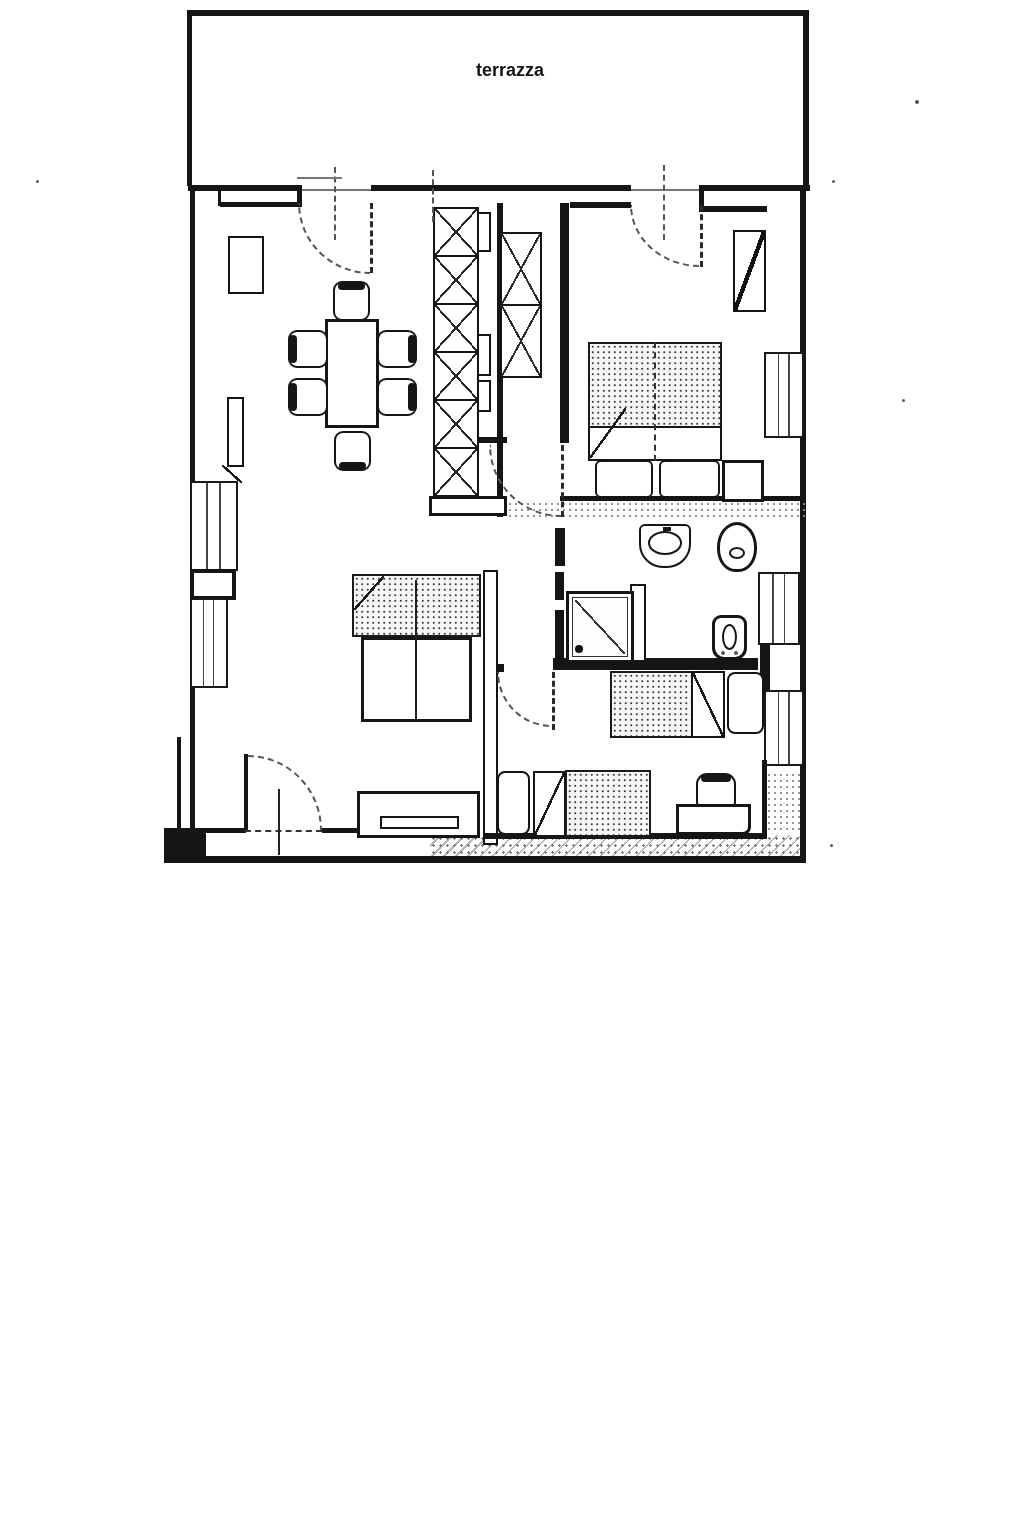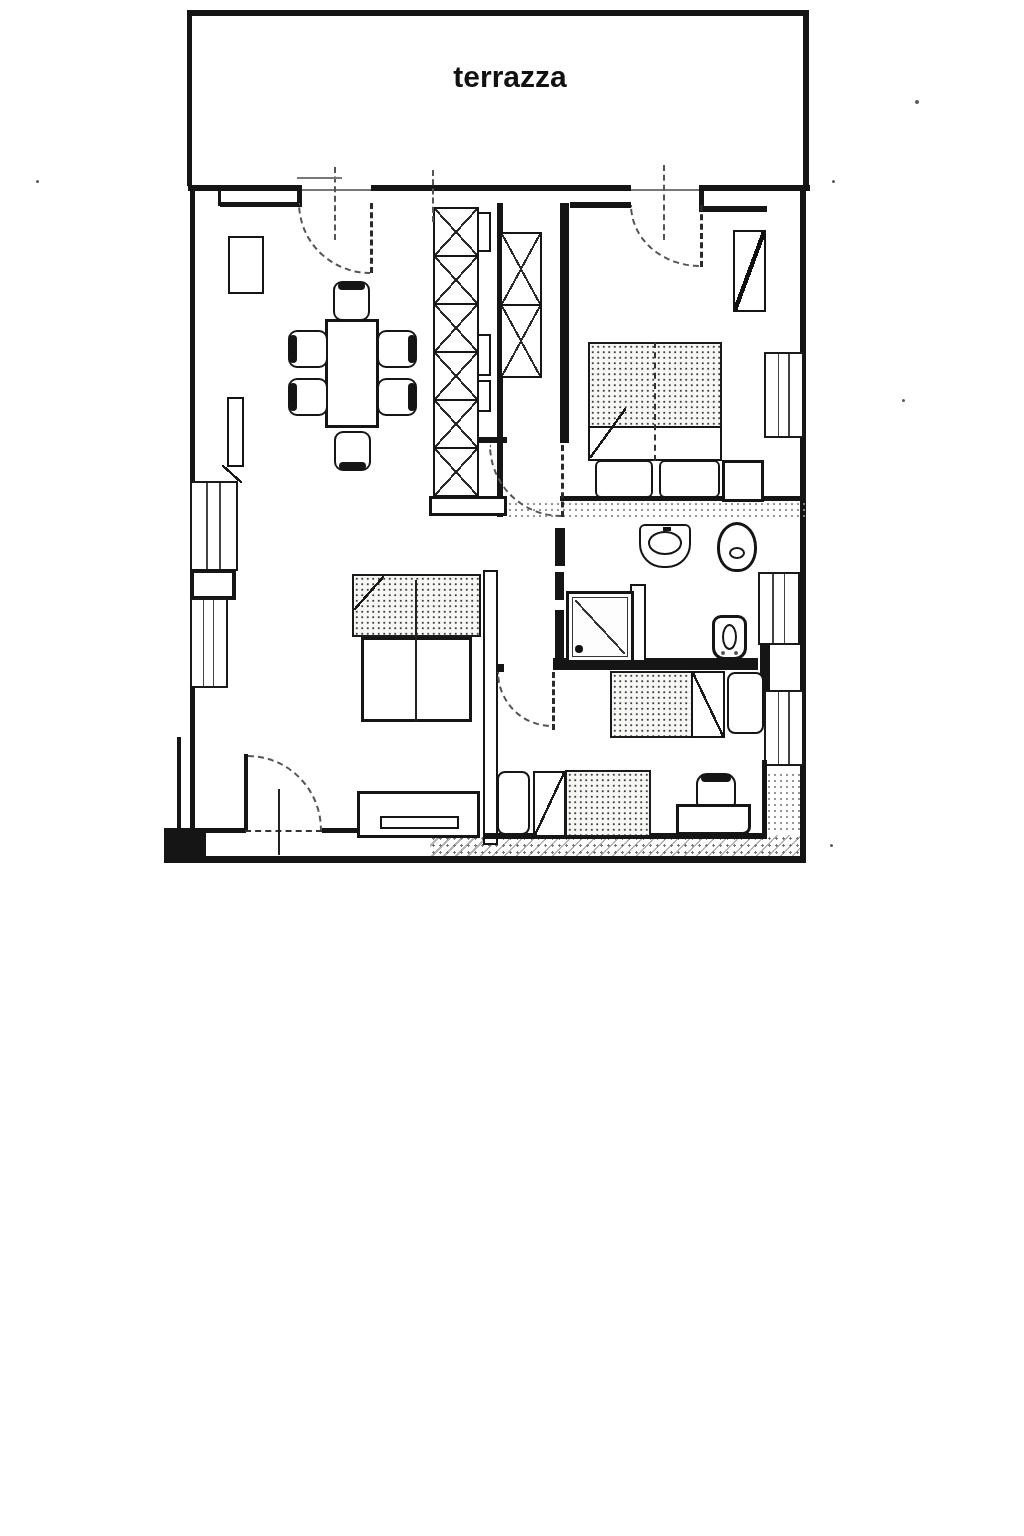--- a/index.html
+++ b/index.html
@@ -31,21 +31,21 @@
   .xcell{flex:1;border-bottom:2px solid #151515;
      background-image:linear-gradient(to top right, transparent calc(50% - 1px), #2a2a2a calc(50% - 1px), #2a2a2a calc(50% + 1px), transparent calc(50% + 1px)),
                       linear-gradient(to bottom right, transparent calc(50% - 1px), #2a2a2a calc(50% - 1px), #2a2a2a calc(50% + 1px), transparent calc(50% + 1px));}
   .xcell:last-child{border-bottom:none;}
   .diag-br{position:absolute;background-image:linear-gradient(to bottom right, transparent calc(50% - 1.2px), #1a1a1a calc(50% - 1.2px), #1a1a1a calc(50% + 1.2px), transparent calc(50% + 1.2px));}
   .diag-bl{position:absolute;background-image:linear-gradient(to bottom left, transparent calc(50% - 1.2px), #1a1a1a calc(50% - 1.2px), #1a1a1a calc(50% + 1.2px), transparent calc(50% + 1.2px));}
   .diag-br-thick{position:absolute;background-image:linear-gradient(to bottom right, transparent calc(50% - 2.2px), #101010 calc(50% - 2.2px), #101010 calc(50% + 2.2px), transparent calc(50% + 2.2px));}
   .diag-tr{position:absolute;background-image:linear-gradient(to top right, transparent calc(50% - 1px), #333 calc(50% - 1px), #333 calc(50% + 1px), transparent calc(50% + 1px));}
   .dot{position:absolute;background:#555;border-radius:50%;}
   #terr-label{position:absolute;left:400px;top:60px;width:220px;text-align:center;
-      font-weight:700;font-size:30px;letter-spacing:0px;color:#111;}
+      font-weight:700;font-size:18px;letter-spacing:0px;color:#111;}
 </style>
 </head>
 <body>
 
 <div id="page">
 
   <div class="abs" style="left:187px;top:10px;width:622px;height:176px;box-sizing:border-box;
               border-top:6px solid #151515;border-left:5px solid #151515;border-right:6px solid #151515;"></div>
   <div id="terr-label">terrazza</div>
 

